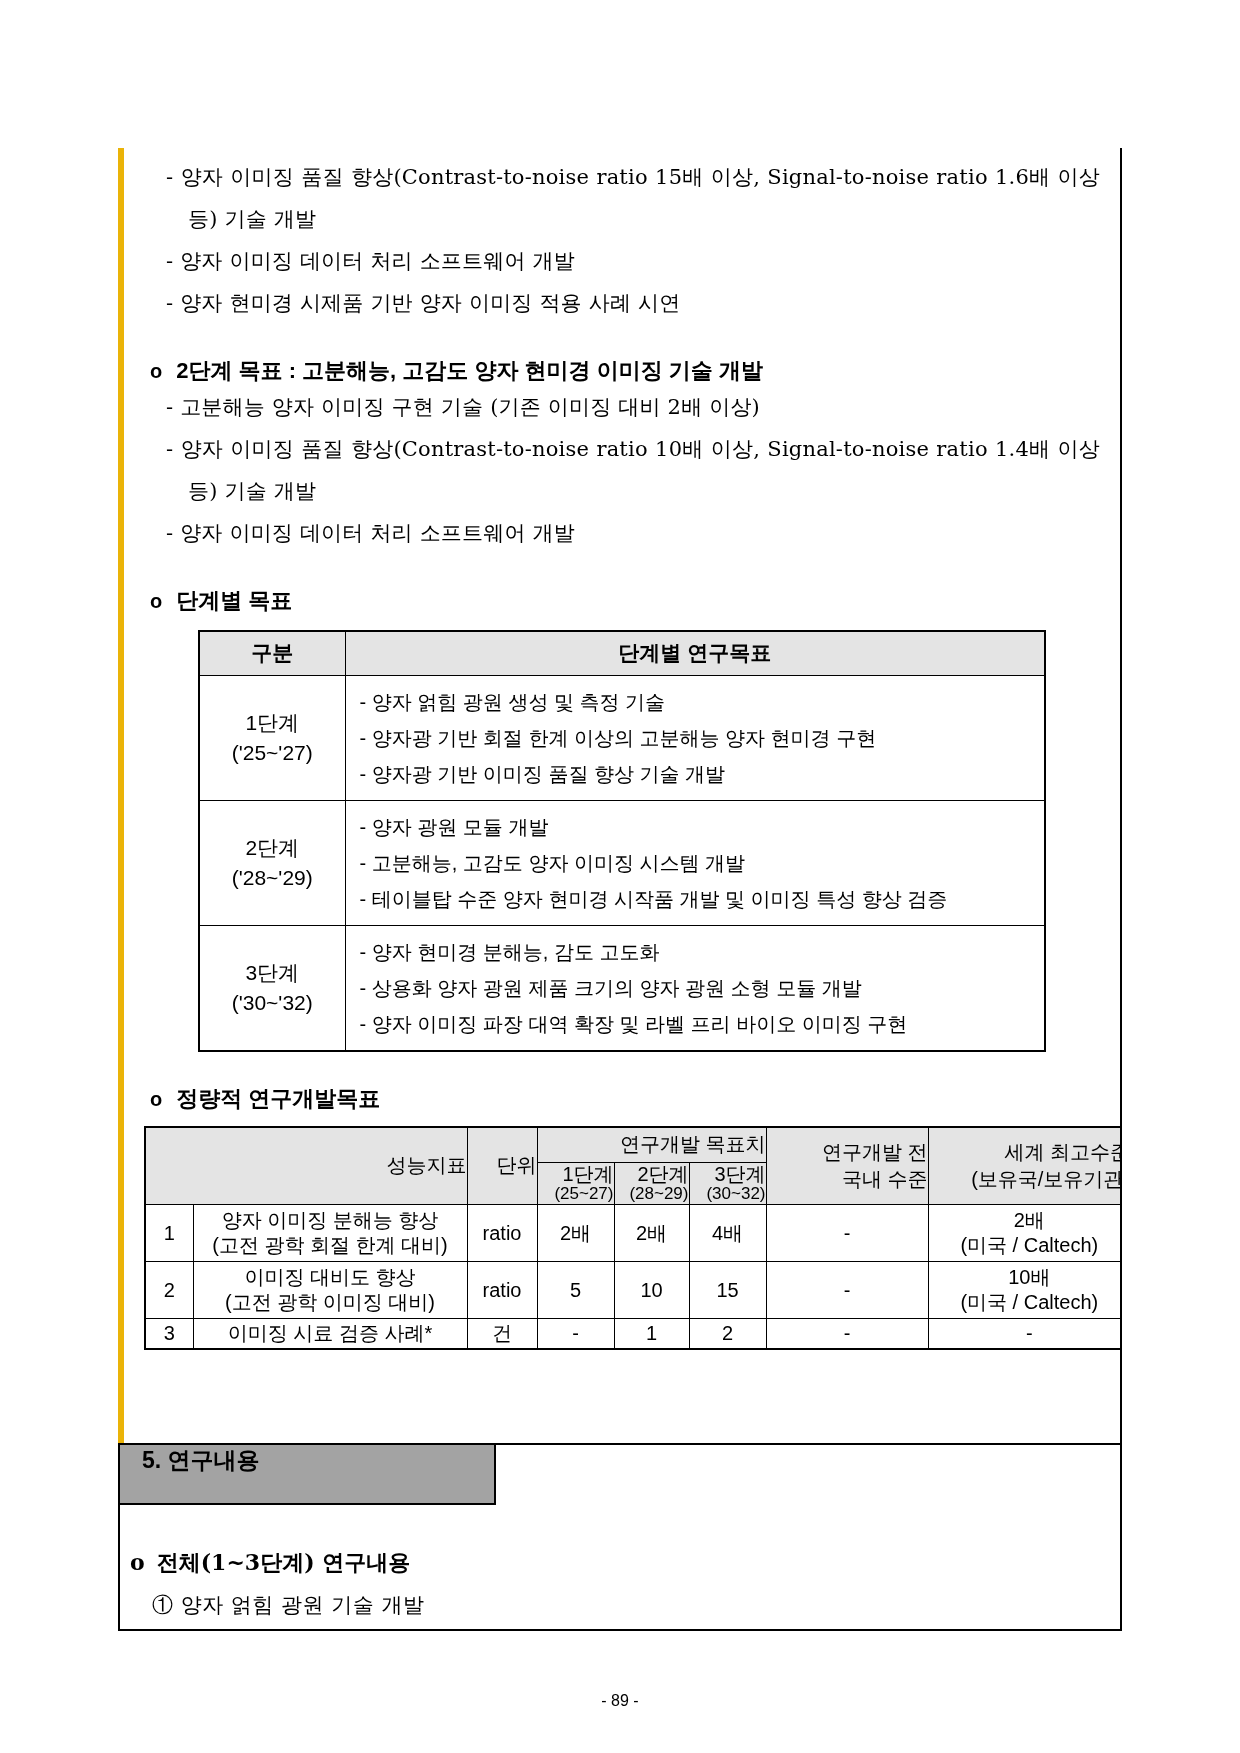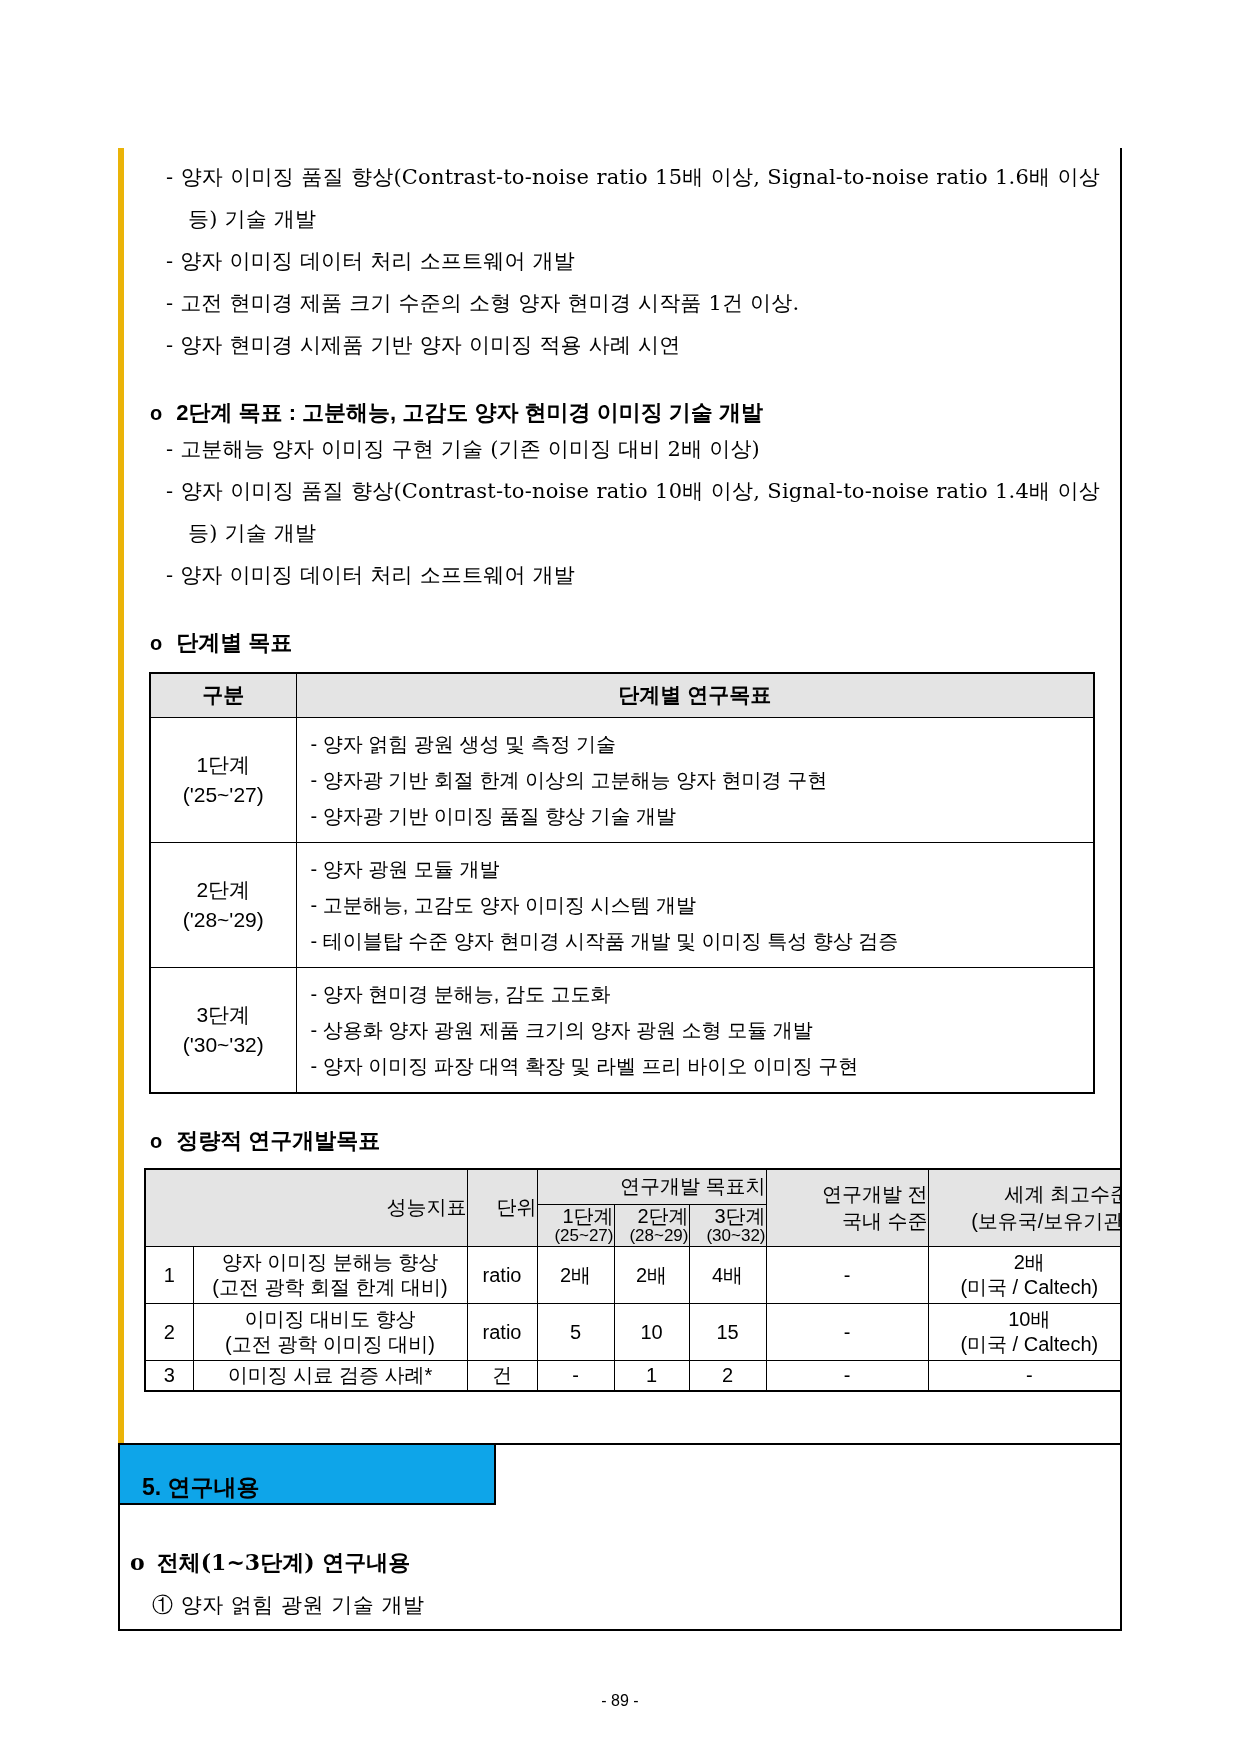--- a/index.html
+++ b/index.html
@@ -23,21 +23,21 @@
     font-family:"Liberation Sans","DejaVu Sans",sans-serif;
     font-weight:bold; font-size:22px; line-height:30px;
     padding-left:6px; display:flex; gap:14px; align-items:baseline;
   }
   .o-heading .omark { font-weight:bold; font-size:20px; }
   .mt-sec { margin-top:32px; }
   
   table { border-collapse:collapse; table-layout:fixed; }
   table.t1, table.t2 { border:2px solid #000; }
   td { border:1px solid #000; }
-  .t1 { width:946px; margin:14px auto 16px auto;
+  .t1 { width:848px; margin:14px auto 16px auto;
         font-family:"Liberation Sans","DejaVu Sans",sans-serif;border-radius:8px; }
   .t1 .hdr td {
     background:#e4e4e4; font-weight:bold; font-size:21px;
     text-align:center; height:44px;
   }
   .t1 .stage-cell { text-align:center; font-size:21px; line-height:30px; }
   .t1 .goals-cell { padding:8px 10px 8px 14px; }
   .t1 .goal-line {
     font-size:20px; line-height:36px; padding-left:20px; text-indent:-20px;
   }
@@ -51,22 +51,22 @@
   .t2 .two-line { line-height:25px; padding:3px 0; }
   .t2 .name-cell { line-height:25px; padding:3px 9px; }
   .t2 .r3 td { height:30px; }
   
   .box2 {
     position:absolute; left:118px; top:1443px; width:1004px; height:188px;
     border:2px solid #000;
   }
   .sec5 {
     position:absolute; left:118px; top:1443px; width:378px; height:62px;
-    background:#0ea5e9; border:2px solid #000;
-    display:flex; align-items:flex-end; padding-left:22px;
+    background:#a3a3a3; border:2px solid #000;
+    display:flex; align-items:flex-start; padding-left:22px;
     font-family:"Liberation Sans","DejaVu Sans",sans-serif;
     font-weight:bold; font-size:23px;
   }
   .box2-content { position:absolute; left:10px; top:102px; width:960px; }
   .sub-heading {
     font-weight:bold; font-size:22px; line-height:30px;
     display:flex; gap:12px; align-items:baseline;
     font-family:"DejaVu Serif","Liberation Serif",serif;
   }
   .circ-item {
@@ -80,21 +80,20 @@
 </style>
 </head>
 <body>
 
 <div class="page">
 
   <div class="box1">
 
     <div class="bullet">- 양자 이미징 품질 향상(Contrast-to-noise ratio 15배 이상, Signal-to-noise ratio 1.6배 이상 등) 기술 개발</div>
     <div class="bullet">- 양자 이미징 데이터 처리 소프트웨어 개발</div>
-    <div class="bullet">- 고전 현미경 제품 크기 수준의 소형 양자 현미경 시작품 1건 이상.</div>
     <div class="bullet">- 양자 현미경 시제품 기반 양자 이미징 적용 사례 시연</div>
 
     <div class="o-heading mt-sec">
       <span class="omark">o</span>
       <span>2단계 목표 : 고분해능, 고감도 양자 현미경 이미징 기술 개발</span>
     </div>
     <div class="bullet">- 고분해능 양자 이미징 구현 기술 (기존 이미징 대비 2배 이상)</div>
     <div class="bullet">- 양자 이미징 품질 향상(Contrast-to-noise ratio 10배 이상, Signal-to-noise ratio 1.4배 이상 등) 기술 개발</div>
     <div class="bullet">- 양자 이미징 데이터 처리 소프트웨어 개발</div>
 

